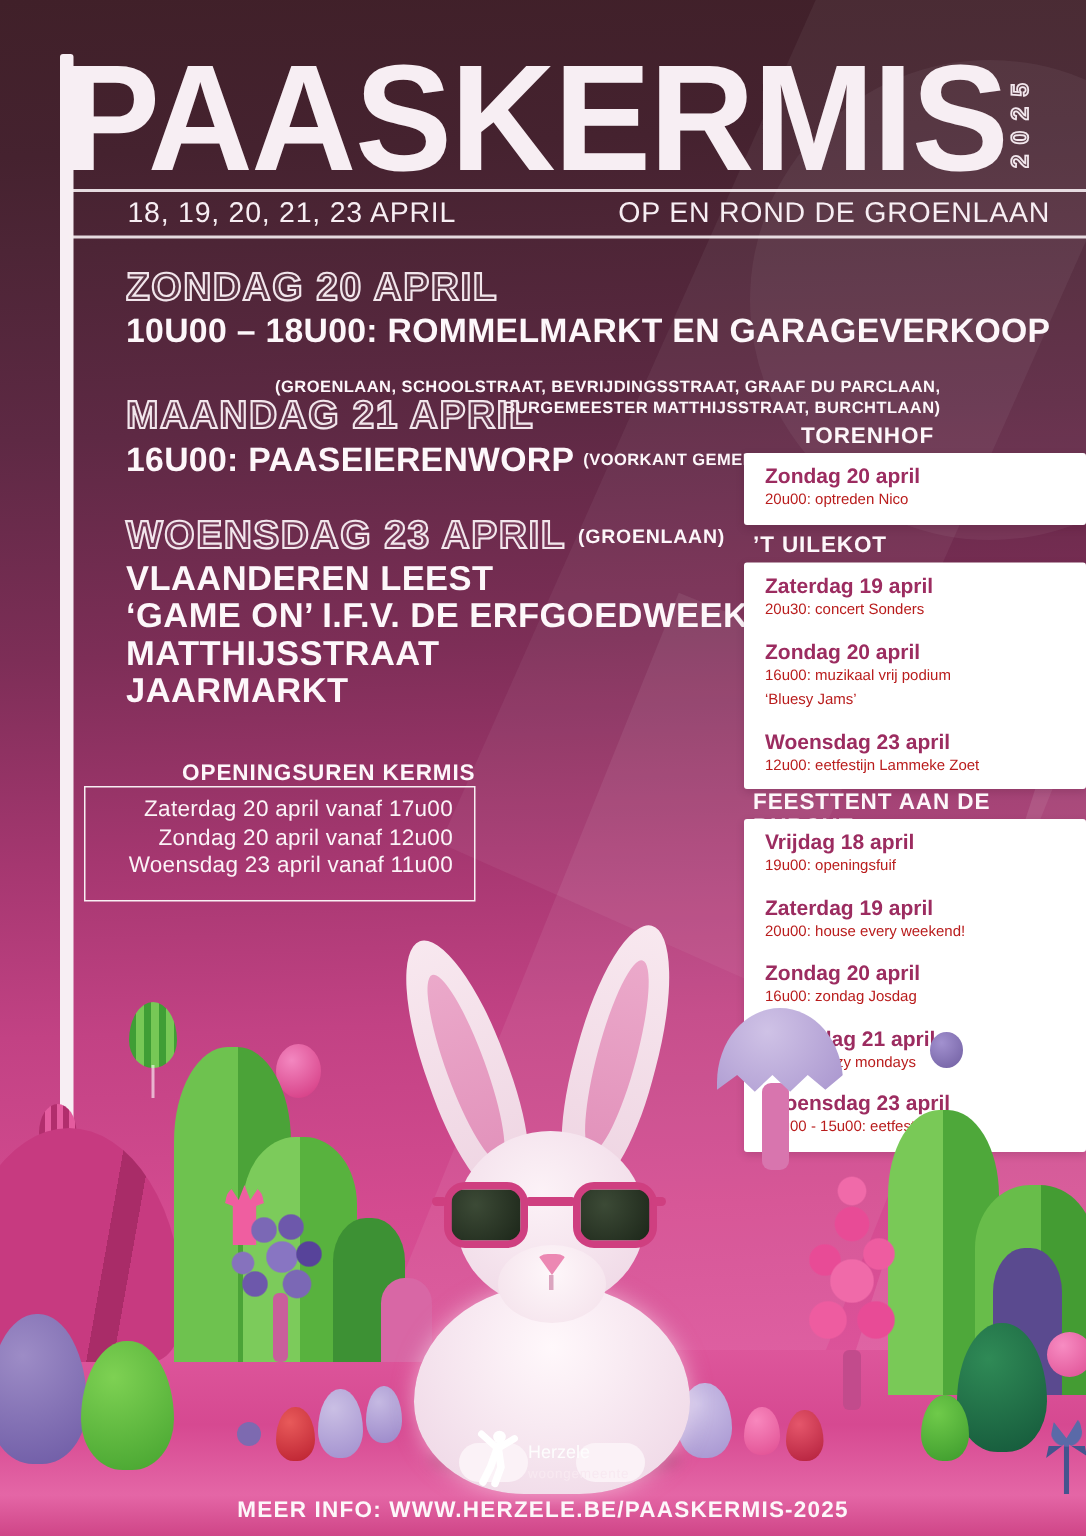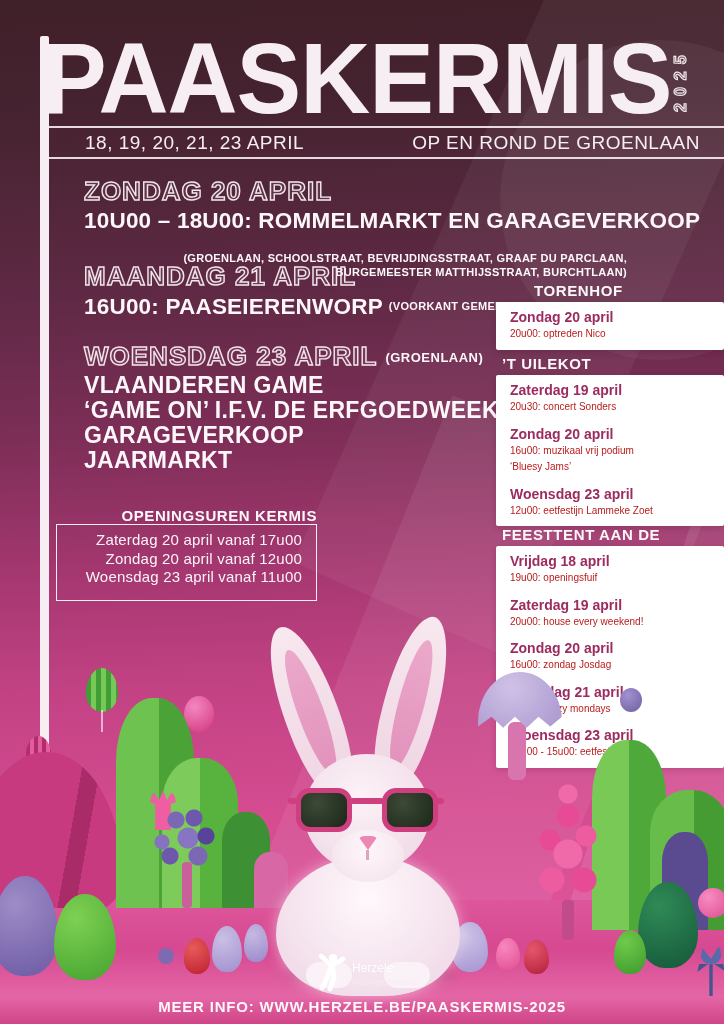--- a/index.html
+++ b/index.html
@@ -93,23 +93,23 @@
 
   <div class="abs day-h" style="left:84px;top:261px;">MAANDAG 21 APRIL</div>
   <div class="abs" style="left:84px;top:294px;white-space:nowrap;">
     <span class="ev-line">16U00: PAASEIERENWORP</span><span class="inline-note">(VOORKANT GEMEENTEHUIS)</span>
   </div>
 
   <div class="abs" style="left:84px;top:341px;white-space:nowrap;">
     <span class="day-h">WOENSDAG 23 APRIL</span><span class="day-note">(GROENLAAN)</span>
   </div>
   <div class="abs" style="left:84px;top:373px;">
-    <div class="list-line">VLAANDEREN GAME</div>
+    <div class="list-line">VLAANDEREN LEEST</div>
     <div class="list-line">‘GAME ON’ I.F.V. DE ERFGOEDWEEK</div>
-    <div class="list-line">GARAGEVERKOOP</div>
+    <div class="list-line">MATTHIJSSTRAAT</div>
     <div class="list-line">JAARMARKT</div>
   </div>
 
   <div class="abs open-title" style="left:56px;top:507px;width:261px;">OPENINGSUREN KERMIS</div>
   <div class="abs open-box" style="left:56px;top:524px;width:261px;height:77px;">
     <div>Zaterdag 20 april vanaf 17u00</div>
     <div>Zondag 20 april vanaf 12u00</div>
     <div>Woensdag 23 april vanaf 11u00</div>
   </div>
 

